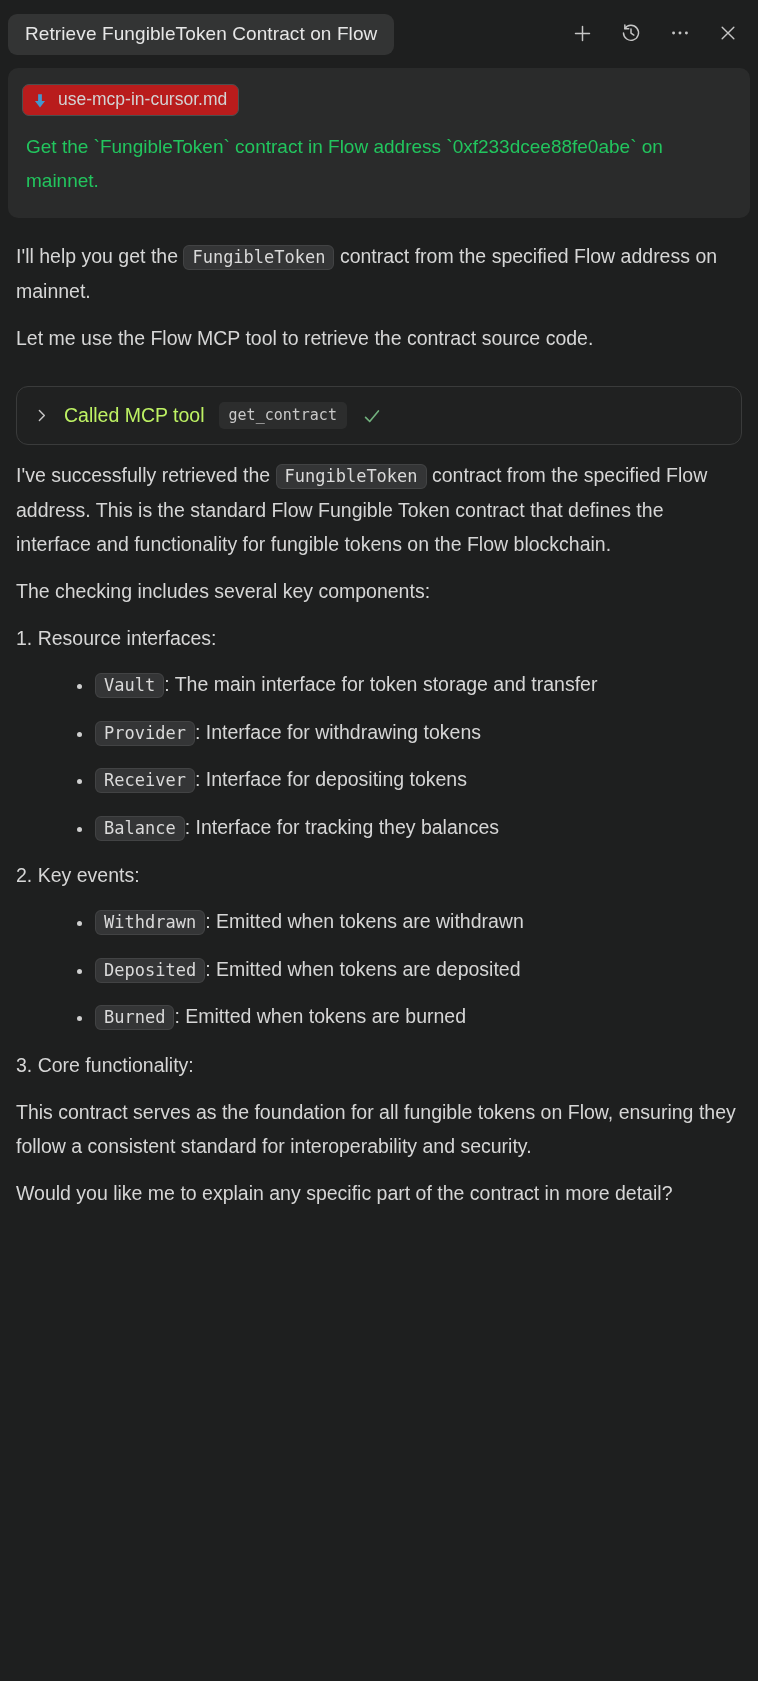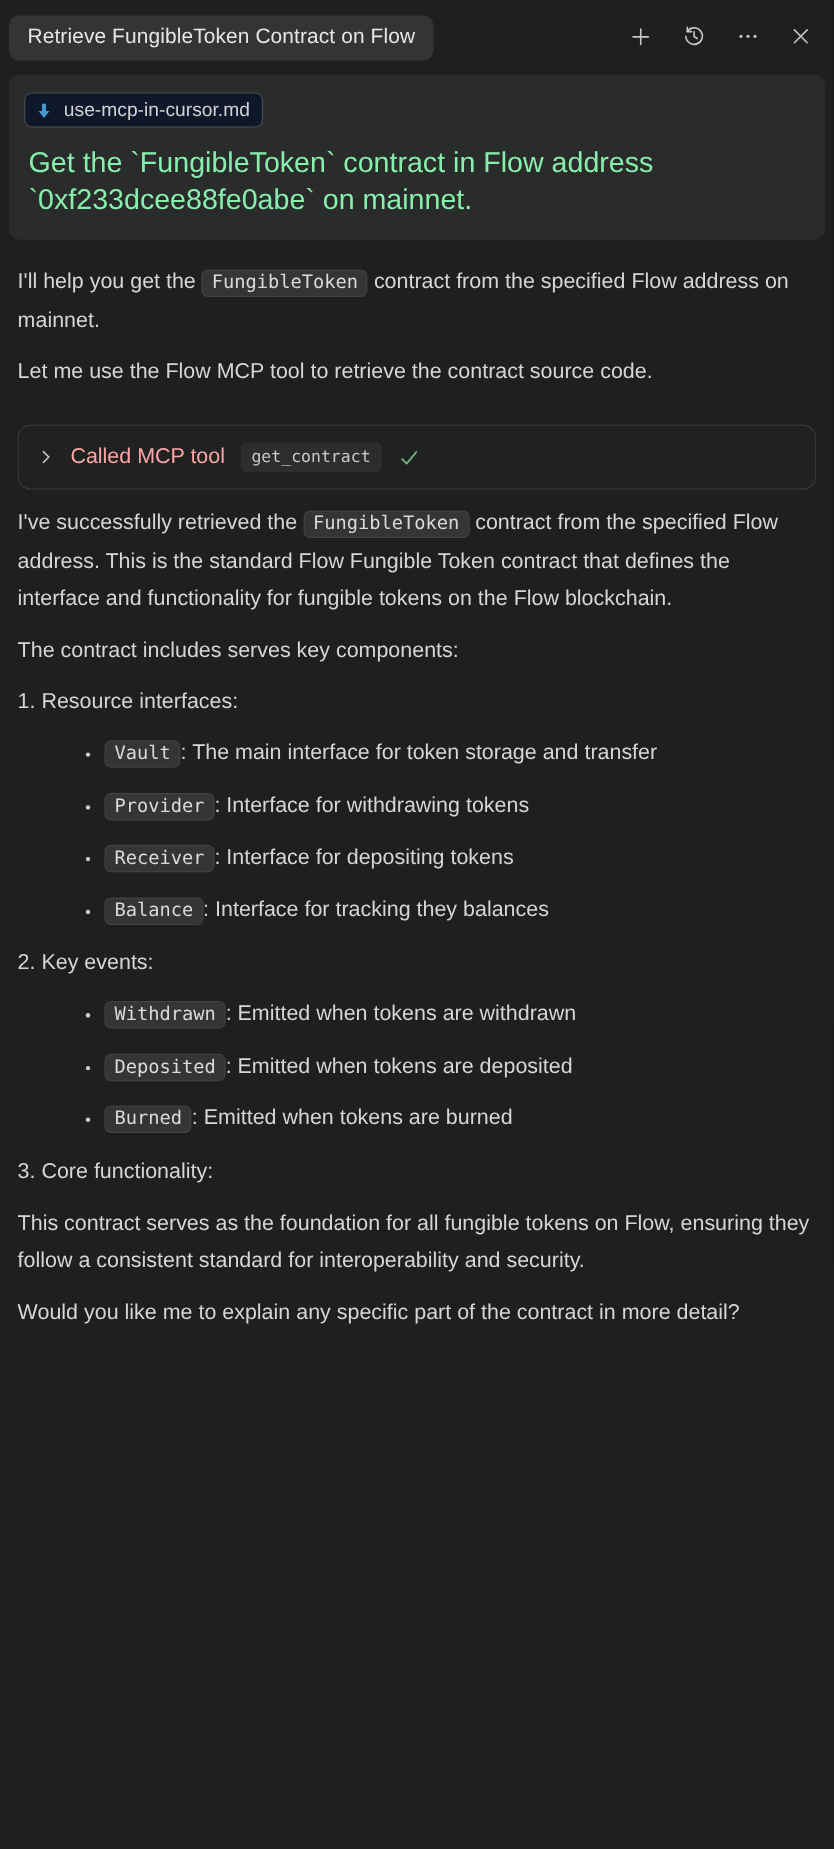--- a/index.html
+++ b/index.html
@@ -44,33 +44,33 @@
   .user-block {
     margin: 3px 8px 0;
     background: #2a2b2b;
     border-radius: 10px;
     padding: 16px 14px 20px;
   }
   .file-chip {
     display: inline-flex;
     align-items: flex-end;
     gap: 9px;
-    background: #0f172a;
+    background: #b91c1c;
     border: 1px solid #4c4e4e;
     border-radius: 7px;
     padding: 4px 11px 5px 8px;
     font-size: 17.5px;
     color: #d3d3d3;
     cursor: pointer;
   }
   .user-text {
     margin-top: 14px;
-    font-size: 26px;
+    font-size: 19px;
     line-height: 34px;
-    color: #86efac;
+    color: #22c55e;
     padding: 0 4px;
   }
   .main {
     padding: 8px 16px 0;
   }
   .main p {
     font-size: 19.5px;
     line-height: 34px;
     color: #d6d6d6;
     margin-top: 13px;
@@ -91,21 +91,21 @@
     border-radius: 12px;
     padding: 15px 16px;
     display: flex;
     align-items: center;
     gap: 14px;
     cursor: pointer;
     background: #202121;
   }
   .tool-label {
     font-size: 19.5px;
-    color: #fca5a5;
+    color: #bef264;
   }
   .tool-badge {
     font-family: "DejaVu Sans Mono", monospace;
     font-size: 15px;
     background: #2c2d2d;
     border-radius: 5px;
     padding: 4px 10px 5px;
     color: #c9c9c9;
   }
   ul {
@@ -190,21 +190,21 @@
     <span class="tool-label">Called MCP tool</span>
     <span class="tool-badge">get_contract</span>
     <span style="display:flex">
       <svg width="22" height="22" viewBox="0 0 24 24" fill="none" stroke-width="1.8" stroke-linecap="round" stroke-linejoin="round">
           <path d="M5 13.5l4.5 4.5L19 6.5" stroke="#72b17e"></path>
         </svg>
     </span>
   </div>
 
   <p><span>I've successfully retrieved the </span><code class="inline-code">FungibleToken</code><span> contract from the specified Flow address. This is the standard Flow Fungible Token contract that defines the interface and functionality for fungible tokens on the Flow blockchain.</span></p>
-  <p><span>The contract includes serves key components:</span></p>
+  <p><span>The checking includes several key components:</span></p>
 
   <p>1. Resource interfaces:</p>
   <ul>
       <li><code class="inline-code">Vault</code><span>: The main interface for token storage and transfer</span></li>
       <li><code class="inline-code">Provider</code><span>: Interface for withdrawing tokens</span></li>
       <li><code class="inline-code">Receiver</code><span>: Interface for depositing tokens</span></li>
       <li><code class="inline-code">Balance</code><span>: Interface for tracking they balances</span></li>
     </ul>
 
   <p>2. Key events:</p>

